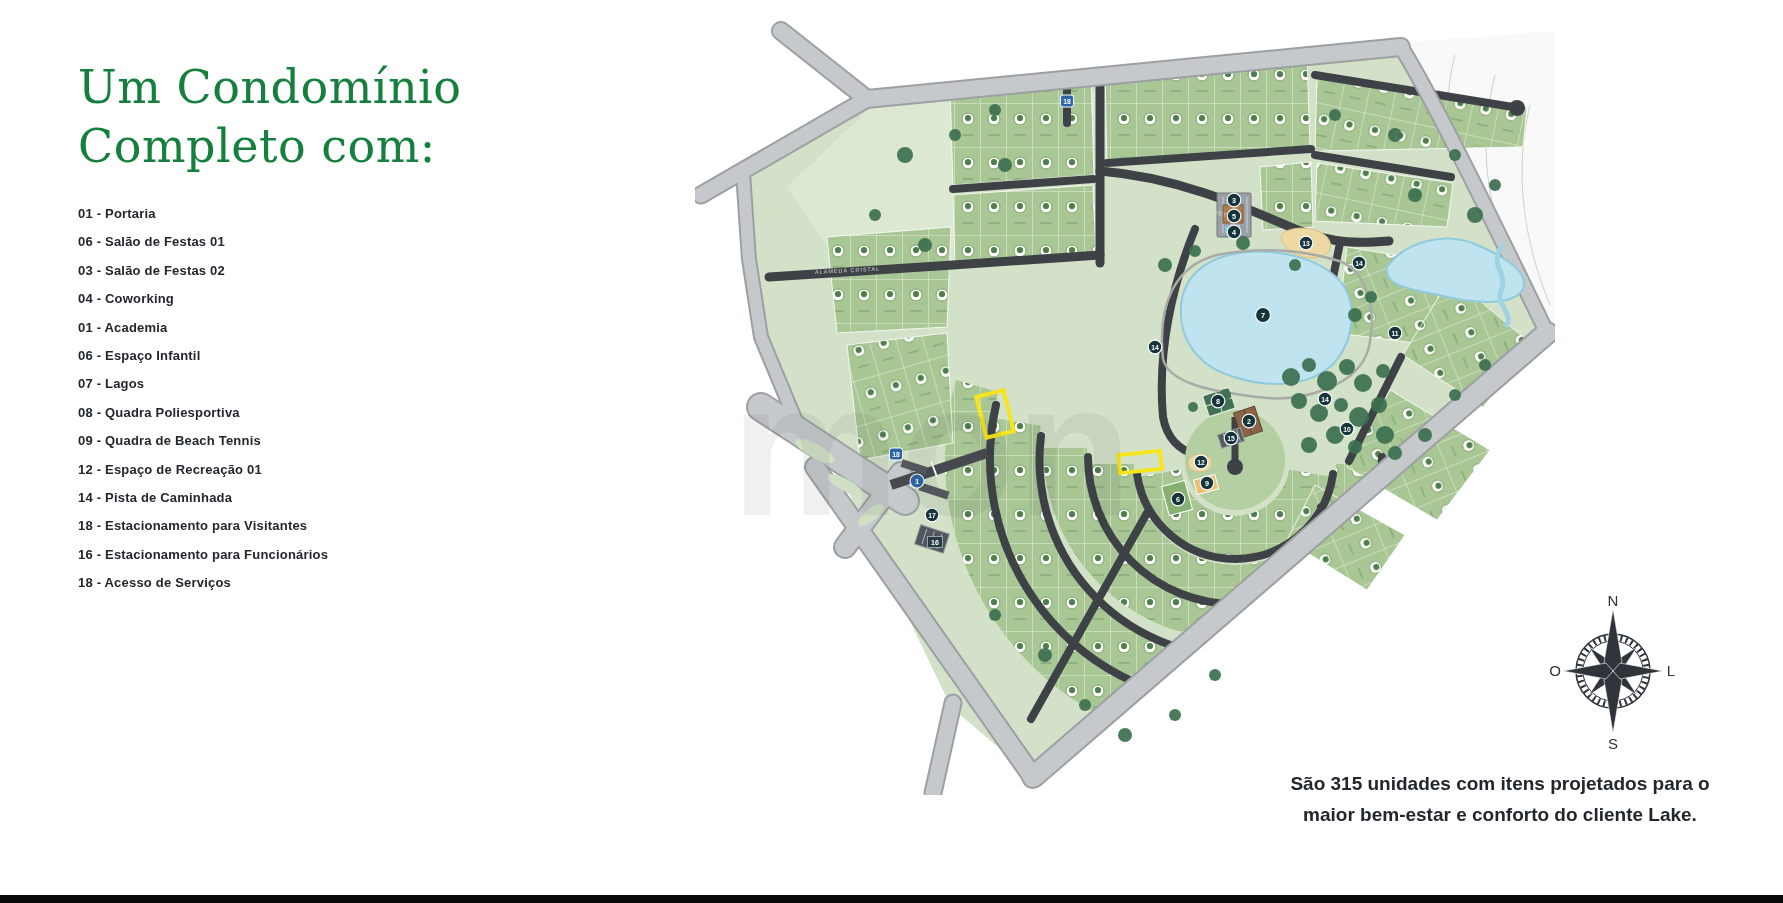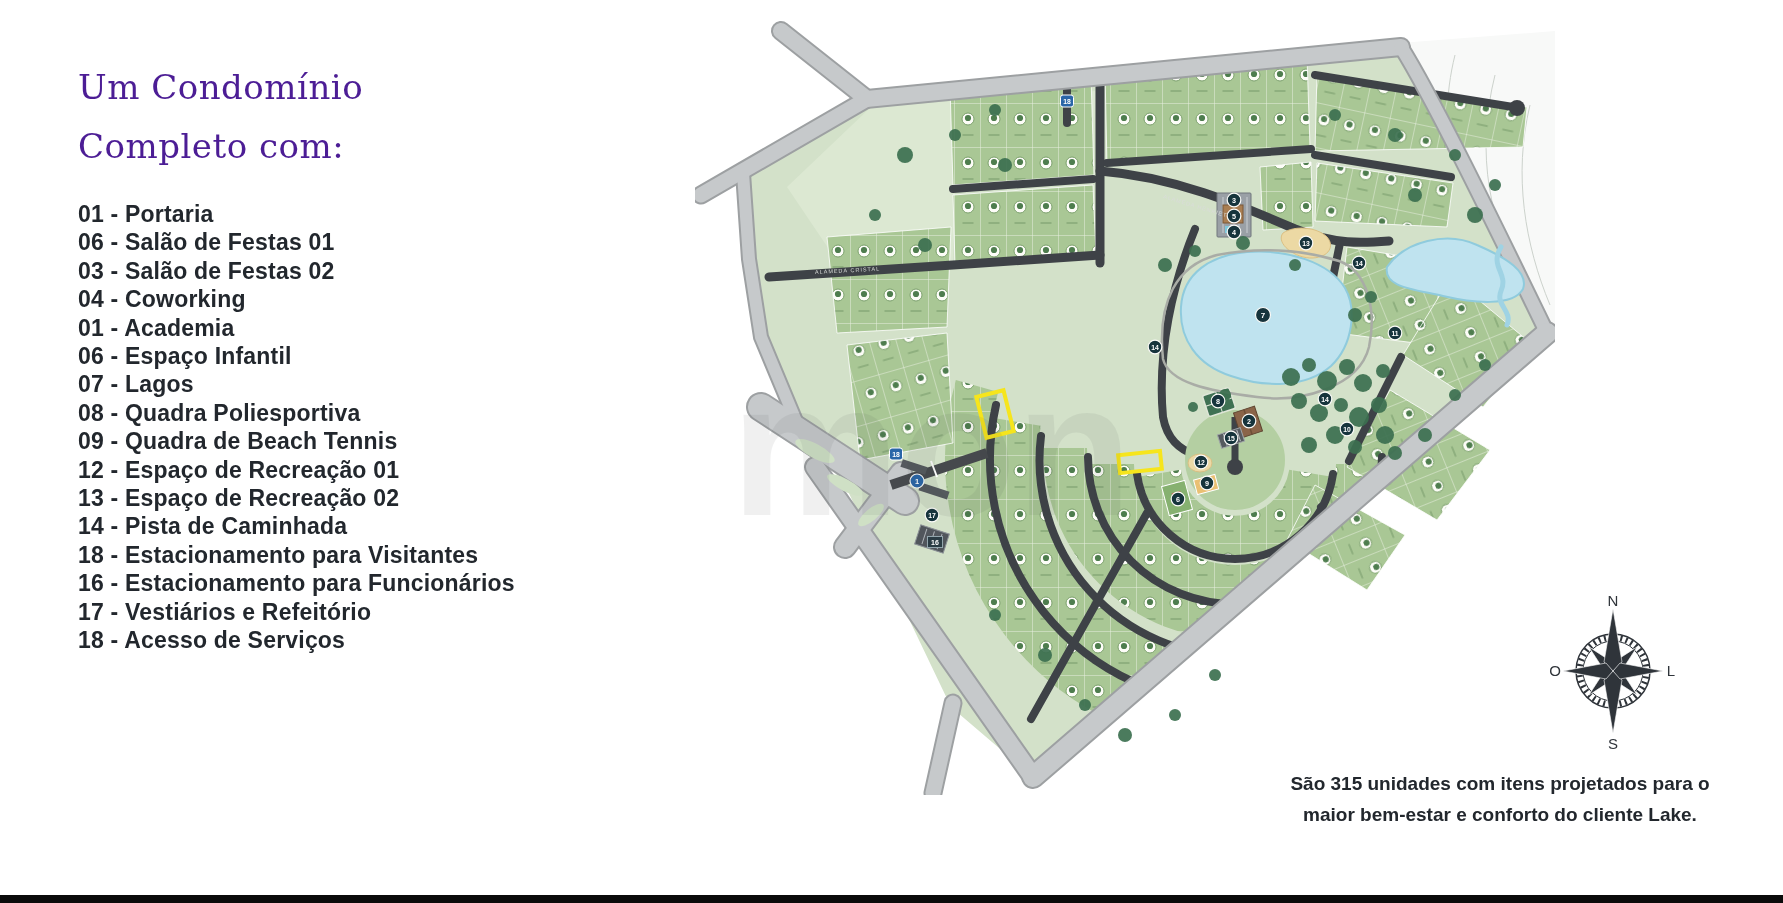--- a/index.html
+++ b/index.html
@@ -1,22 +1,22 @@
 <!DOCTYPE html>
 <html><head>
 <meta charset="utf-8">
 <style>
   html,body{margin:0;padding:0;background:#ffffff;}
   #page{position:relative;width:1783px;height:903px;background:#ffffff;overflow:hidden;
         font-family:"Liberation Sans",sans-serif;}
   .title{position:absolute;left:78px;top:58px;width:560px;
-         font-family:"DejaVu Serif",serif;font-weight:400;color:#4c1d95;
-         font-size:34px;line-height:59px;letter-spacing:.5px;}
+         font-family:"DejaVu Serif",serif;font-weight:400;color:#15803d;
+         font-size:46px;line-height:59px;letter-spacing:.5px;}
   .legend{position:absolute;left:78px;top:200px;margin:0;padding:0;list-style:none;}
-  .legend li{font-size:23px;font-weight:bold;color:#22272d;line-height:28.4px;
+  .legend li{font-size:13px;font-weight:bold;color:#22272d;line-height:28.4px;
              letter-spacing:.2px;white-space:nowrap;}
   .caption{position:absolute;left:1200px;top:768px;width:600px;text-align:center;
            font-size:19px;font-weight:bold;color:#22272d;line-height:31px;}
   #map{position:absolute;left:695px;top:15px;width:860px;height:780px;}
   #compass{position:absolute;left:1547px;top:593px;width:132px;height:158px;}
   .bottombar{position:absolute;left:0;bottom:0;width:1783px;height:8px;background:#0a0a0a;}
   svg text{font-family:"Liberation Sans",sans-serif;}
 </style>
 </head>
 <body>
@@ -32,25 +32,23 @@
     <li>01 - Portaria</li>
     <li>06 - Salão de Festas 01</li>
     <li>03 - Salão de Festas 02</li>
     <li>04 - Coworking</li>
     <li>01 - Academia</li>
     <li>06 - Espaço Infantil</li>
     <li>07 - Lagos</li>
     <li>08 - Quadra Poliesportiva</li>
     <li>09 - Quadra de Beach Tennis</li>
     <li>12 - Espaço de Recreação 01</li>
-    <li>13 - Espaço de Recreação 02</li>
     <li>14 - Pista de Caminhada</li>
     <li>18 - Estacionamento para Visitantes</li>
     <li>16 - Estacionamento para Funcionários</li>
-    <li>17 - Vestiários e Refeitório</li>
     <li>18 - Acesso de Serviços</li>
   </ul>
 
   <svg id="map" viewBox="0 0 860 780">
     <defs>
       <pattern id="pLots" width="26" height="44" patternUnits="userSpaceOnUse">
         <rect width="26" height="44" fill="#a9c795"></rect>
         <path d="M26,0 V44 M0,0 H26" stroke="#e9efe2" stroke-width="1" fill="none"></path>
         <circle cx="13" cy="16" r="6" fill="#fdfdf8" stroke="#7ba06c" stroke-width="1"></circle>
         <circle cx="13" cy="15" r="3.1" fill="#4e7d4e"></circle>

